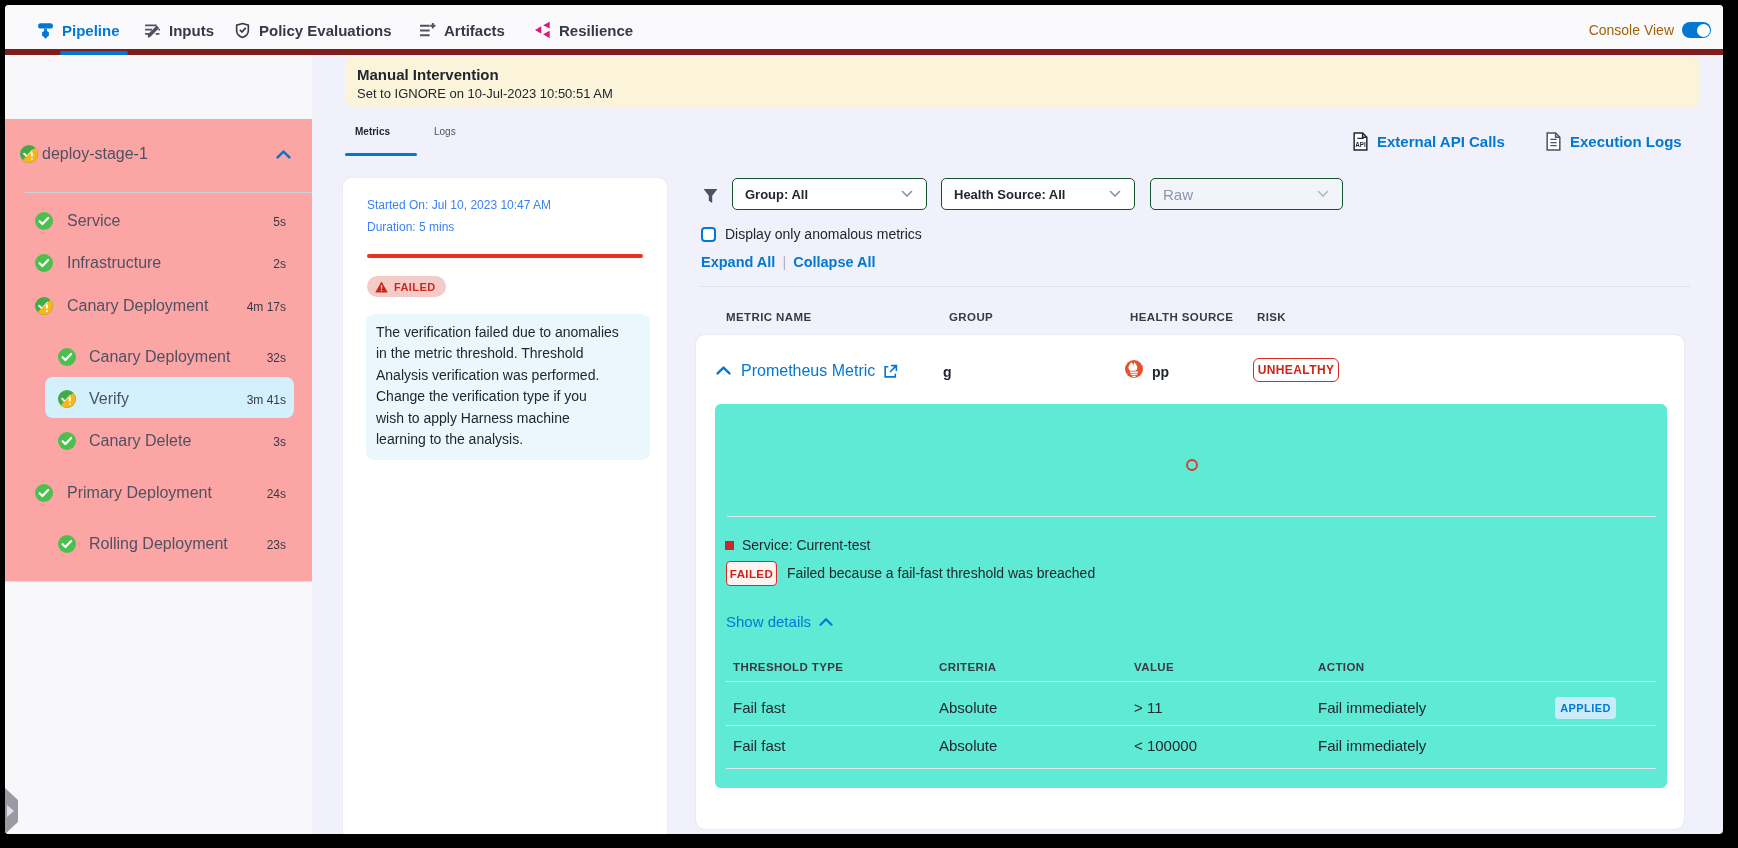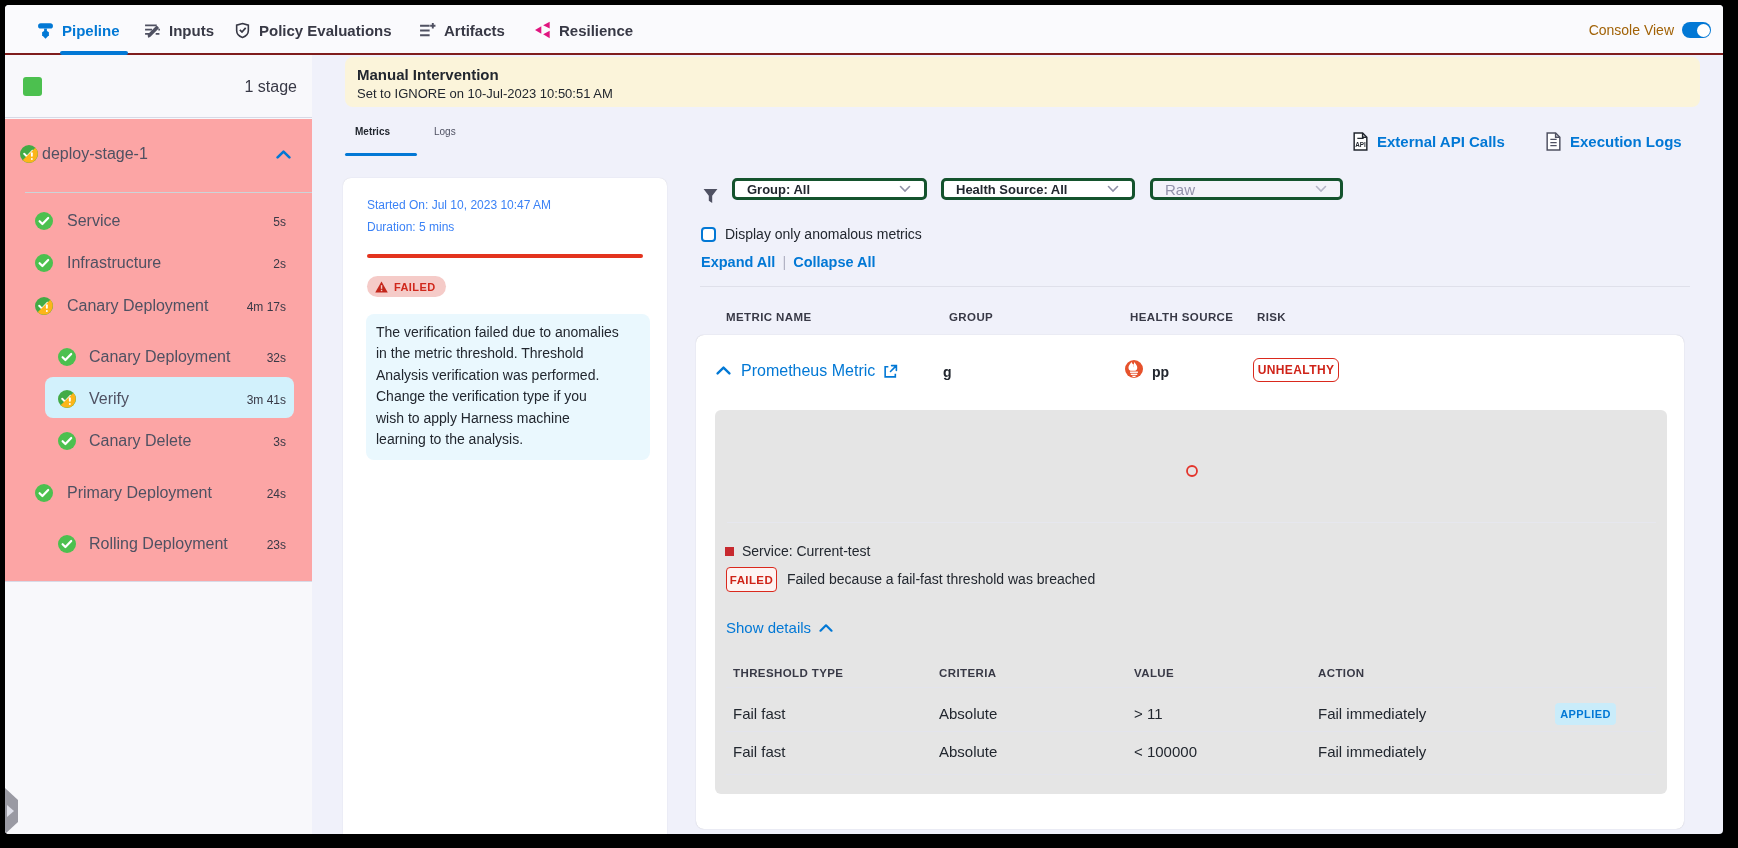--- a/index.html
+++ b/index.html
@@ -4,21 +4,21 @@
 <style>
 * { margin:0; padding:0; box-sizing:border-box; }
 html,body { width:1738px; height:848px; background:#000; overflow:hidden;
   font-family:"Liberation Sans", sans-serif; }
 .screen { position:absolute; left:5px; top:5px; width:1718px; height:829px;
   background:#f0f1fa; border-radius:4px; overflow:hidden; }
 .abs { position:absolute; }
 
 
 .topnav { position:absolute; left:0; top:0; width:100%; height:50px;
-  background:#fafafd; border-bottom:2px solid #7f1d1d; }
+  background:#fafafd; border-bottom:6px solid #7f1d1d; }
 .tab { position:absolute; top:0; height:50px; display:flex; align-items:center;
   font-size:15px; font-weight:700; color:#383946; }
 .tab .ticon { margin-right:8px; display:flex; }
 .tab.active { color:#0278d5; }
 .tabline { position:absolute; left:55px; top:46px; width:68px; height:4px;
   background:#0278d5; border-radius:2px; }
 .consoleview { position:absolute; right:49px; top:0; height:50px;
   display:flex; align-items:center; font-size:14px; color:#a16207; }
 .toggle { position:absolute; right:12px; top:17px; width:29px; height:16px;
   background:#0278d5; border-radius:8px; }
@@ -58,21 +58,21 @@
 .redline { position:absolute; left:24px; top:76px; width:276px; height:4px;
   background:#e3331e; border-radius:2px; }
 .failpill { position:absolute; left:24px; top:98px; height:21px; padding:0 10px 0 8px;
   background:#f5cbc8; border-radius:11px; display:flex; align-items:center; gap:6px;
   font-size:11px; font-weight:700; color:#d0281c; letter-spacing:.4px; }
 .infobox { position:absolute; left:23px; top:136px; width:284px; height:146px;
   background:#eaf8fe; border-radius:8px; padding:8px 0 0 10px;
   font-size:14px; color:#22272f; line-height:21.4px; }
 
 
-.dd { position:absolute; height:22px; background:#fff; border:3px solid #14532d;
+.dd { position:absolute; height:32px; background:#fff; border:1px solid #14532d;
   border-radius:5px; display:flex; align-items:center; padding:8px 12px;
   font-size:13px; font-weight:700; color:#22272f; }
 .dd .chev { position:absolute; right:13px; }
 .dd.disabled { background:#f3f3fa; color:#9293ab; font-weight:400; font-size:15px; }
 .chkrow { position:absolute; left:696px; top:221px; display:flex; align-items:center; }
 .chkbox { width:15px; height:15px; border:2px solid #0278d5; border-radius:4px;
   background:#fff; }
 .chkrow label { margin-left:9px; font-size:14px; color:#22272f; }
 .explinks { position:absolute; left:696px; top:249px; font-size:14.5px; font-weight:700;
   color:#0278d5; }
@@ -85,22 +85,22 @@
 
 .mcard { position:absolute; left:691px; top:330px; width:988px; height:494px;
   background:#fff; border-radius:8px; box-shadow:0 0 1px rgba(40,41,61,.3); }
 .mrowtxt { position:absolute; font-size:14px; font-weight:700; color:#22272f; }
 .promlink { position:absolute; left:45px; top:27px; display:flex; align-items:center;
   font-size:16px; color:#0278d5; }
 .unhealthy { position:absolute; left:557px; top:23px; width:86px; height:24px;
   border:1px solid #da291d; border-radius:6px; color:#cf2318; font-size:12px;
   font-weight:700; letter-spacing:.4px; display:flex; align-items:center;
   justify-content:center; }
-.innerpanel { position:absolute; left:19px; top:75px; width:952px; height:384px;
-  background:#e5e5e5; border-radius:6px; }
+.innerpanel { position:absolute; left:19px; top:69px; width:952px; height:384px;
+  background:#5eead4; border-radius:6px; }
 .chartline { position:absolute; left:12px; top:112px; width:929px; height:1px;
   background:#e6e7ee; }
 .legend { position:absolute; left:10px; top:133px; display:flex; align-items:center;
   font-size:14px; color:#22272f; }
 .legend .sq { width:9px; height:9px; background:#c7292f; margin-right:8px; }
 .failbadge { position:absolute; left:11px; top:157px; width:51px; height:25px;
   border:1.5px solid #da291d; background:#fdf3f2; border-radius:4px; color:#cf2318;
   font-size:11.5px; font-weight:700; letter-spacing:.4px; display:flex;
   align-items:center; justify-content:center; }
 .failmsg { position:absolute; left:72px; top:161px; font-size:14px; color:#22272f; }
@@ -168,24 +168,20 @@
           <path d="M0.9 8.5 L6.9 4.9 L6.9 12.1 Z"></path>
           <path d="M14.8 9.3 L14.8 16.2 L8.6 12.6 Z"></path>
         </svg>
       </span>Resilience
     </div>
     <div class="consoleview">Console View</div>
     <div class="toggle"></div>
   </div>
 
   <div class="sidebar">
-    <div class="sb-top">
-      <div class="sb-sq"></div>
-      <div class="sb-stage">1 stage</div>
-    </div>
     <div class="sb-cyan">
       <span class="abs" style="left:15px;top:26px;">
         <svg width="18" height="18" viewBox="0 0 18 18">
           <circle cx="9" cy="9" r="9" fill="#42ab45"></circle>
           <path d="M4.2 8.8 L7 11.6 L12.6 5.8" stroke="#fff" stroke-width="2" fill="none" stroke-linecap="round" stroke-linejoin="round"></path>
           <path d="M15.36 2.64 A9 9 0 0 1 2.64 15.36 Z" fill="#fcb519"></path>
           <rect x="10.9" y="7.2" width="1.9" height="4.6" rx=".95" fill="#fff"></rect>
           <rect x="10.9" y="13" width="1.9" height="1.9" rx=".95" fill="#fff"></rect>
         </svg>
       </span>

